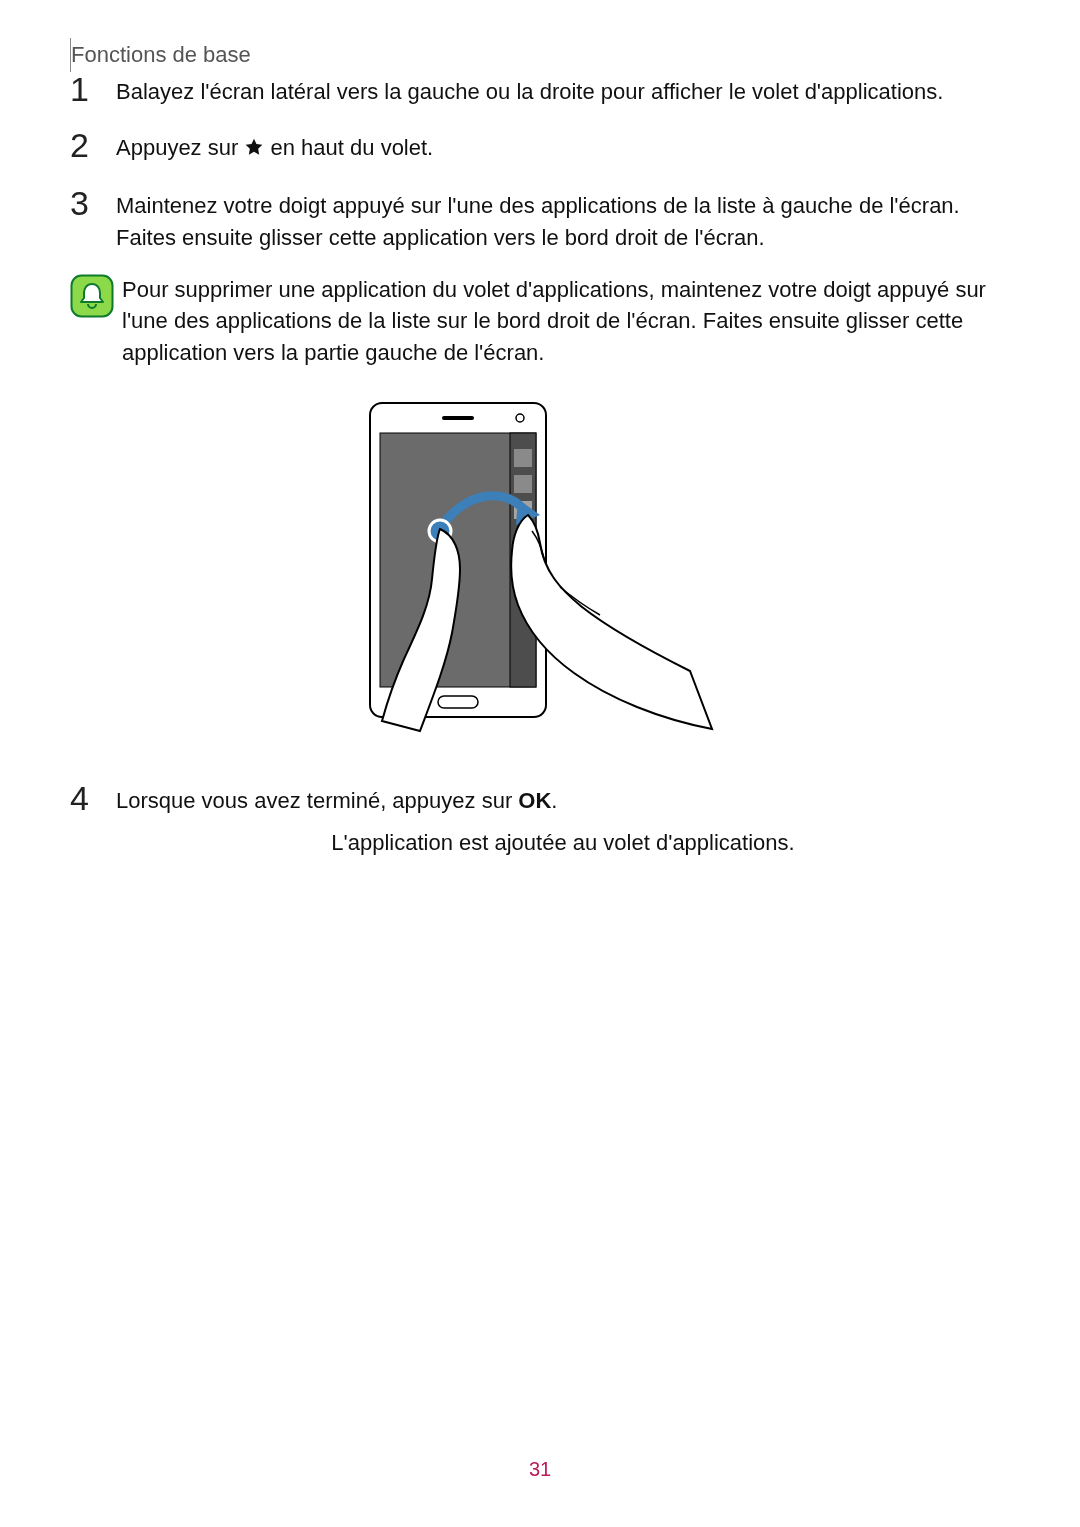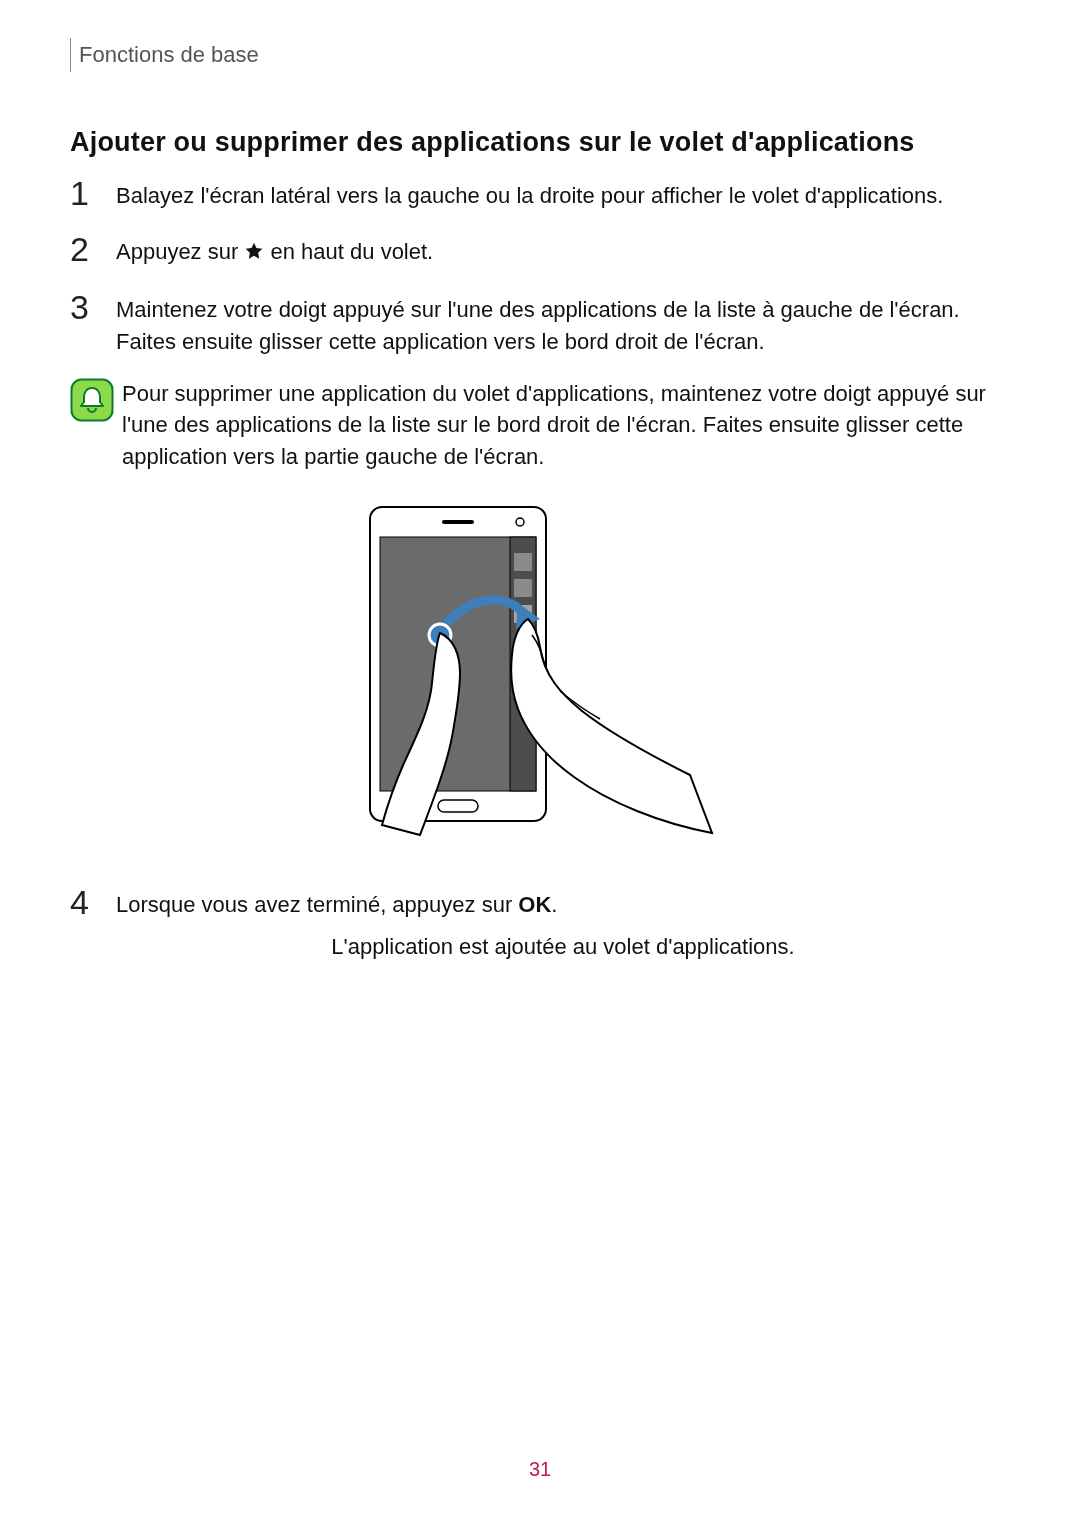--- a/index.html
+++ b/index.html
@@ -12,22 +12,21 @@
     box-sizing: border-box;
     position: relative;
     background: #fff;
   }
   .page {
     padding: 38px 70px 0 70px;
   }
   .section-head {
     display: flex;
     align-items: center;
-    gap: 8px;
-    margin-bottom: 55px;
+    gap: 0;
   }
   .section-head .vert {
     width: 1px;
     height: 34px;
     background: #888;
   }
   .section-head .label {
     font-size: 22px;
     color: #555;
   }
@@ -108,21 +107,20 @@
 </style>
 </head>
 <body>
 
 <div class="page">
   <div class="section-head">
     <div class="vert"></div>
     <div class="label">Fonctions de base</div>
   </div>
 
-  <h2>Ajouter ou supprimer des applications sur le volet d'applications</h2>
 
   <div class="steps">
 
     <div class="step">
       <div class="num">1</div>
       <div class="txt">Balayez l'écran latéral vers la gauche ou la droite pour afficher le volet d'applications.</div>
     </div>
 
     <div class="step">
       <div class="num">2</div>

